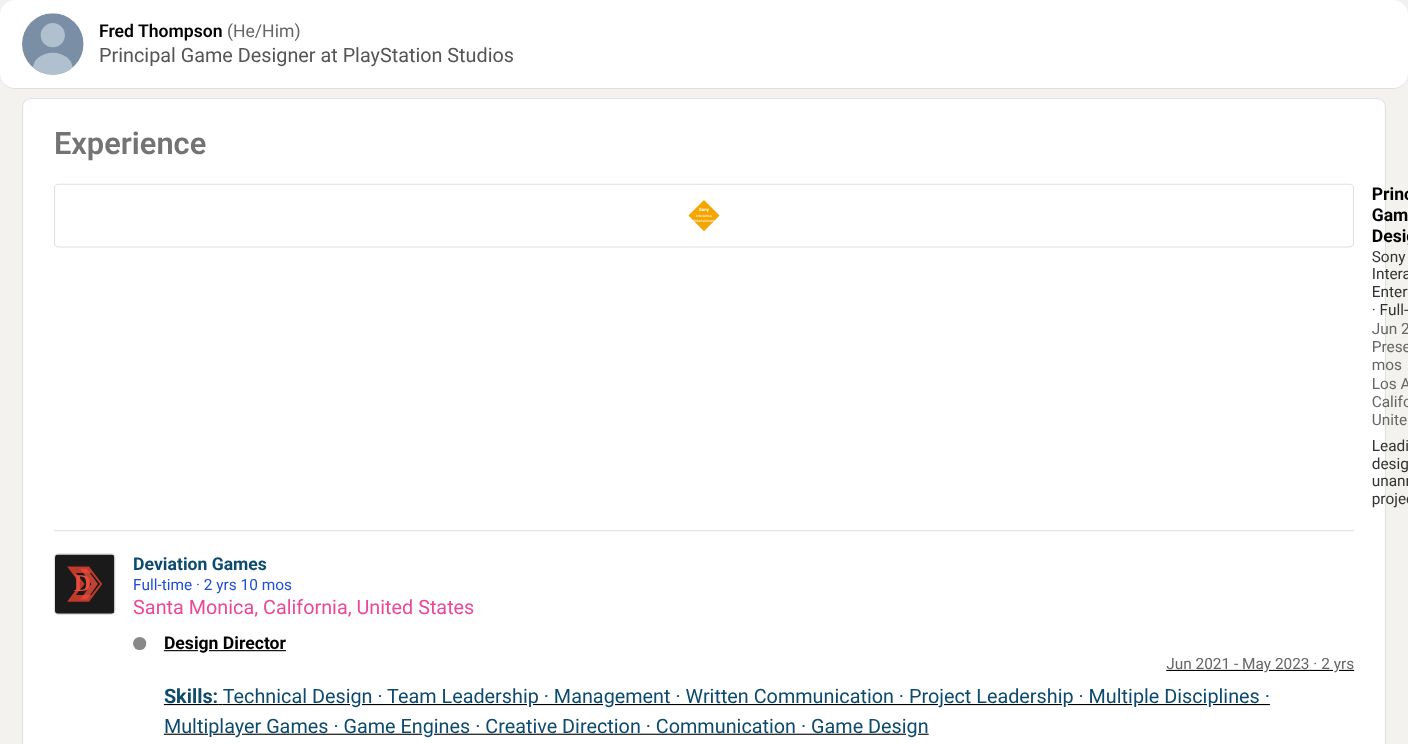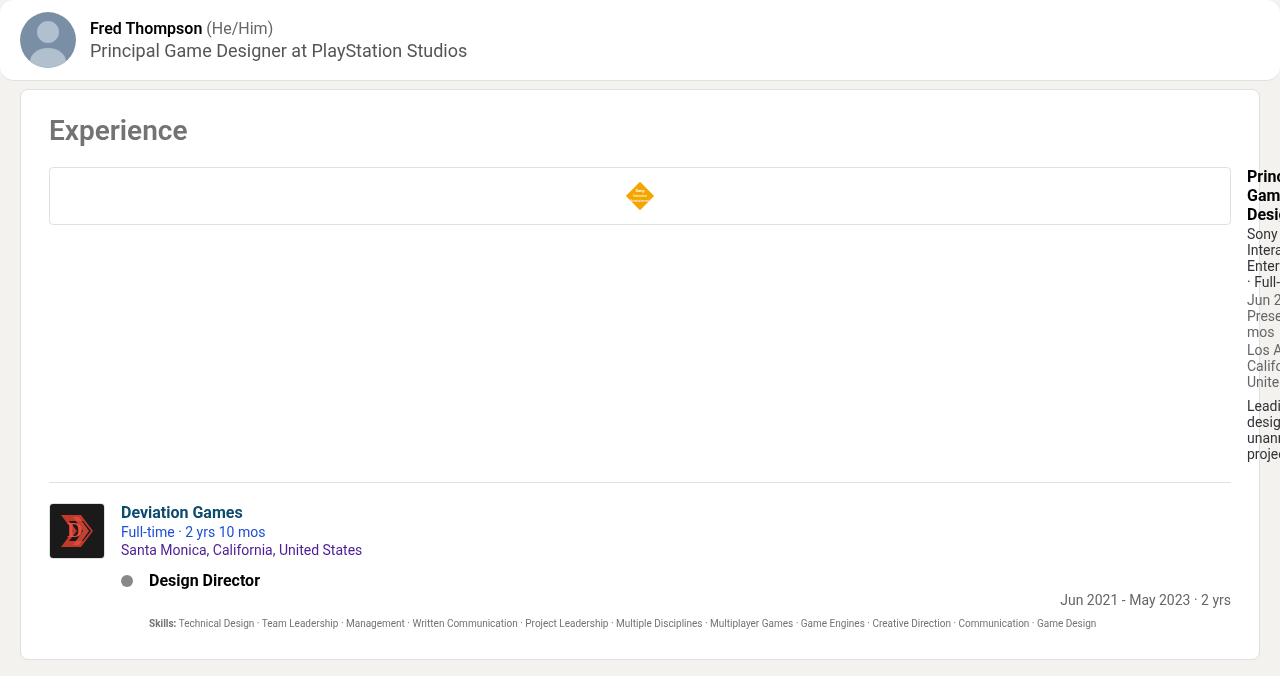--- a/index.html
+++ b/index.html
@@ -149,25 +149,26 @@
       font-weight: 700;
       color: #0c4a6e;
       margin-bottom: 2px;
     }
     .company-group-meta {
       font-size: 14px;
       color: #1d4ed8;
       margin-bottom: 2px;
     }
     .company-group-location {
-      font-size: 14px;
-      color: #4c1d95;
+      font-size: 18px;
+      color: #ec4899;
     }
     .sub-roles {
       margin-left: 72px;
+      text-decoration: underline;
     }
     .sub-role {
       display: flex;
       gap: 16px;
       position: relative;
     }
     .timeline-dot {
       width: 12px;
       height: 12px;
       background: #888;
@@ -184,22 +185,22 @@
       color: #000;
       margin-bottom: 2px;
     }
     .sub-role-dates {
       font-size: 14px;
       color: #666;
       margin-bottom: 8px;
       text-align: right;
     }
     .skills-text {
-      font-size: 10px;
-      color: #737373;
+      font-size: 18px;
+      color: #0c4a6e;
       line-height: 1.5;
     }
     .skills-label {
       font-weight: 700;
     }
   </style>
 </head>
 <body>
 
 <div class="profile-header">

